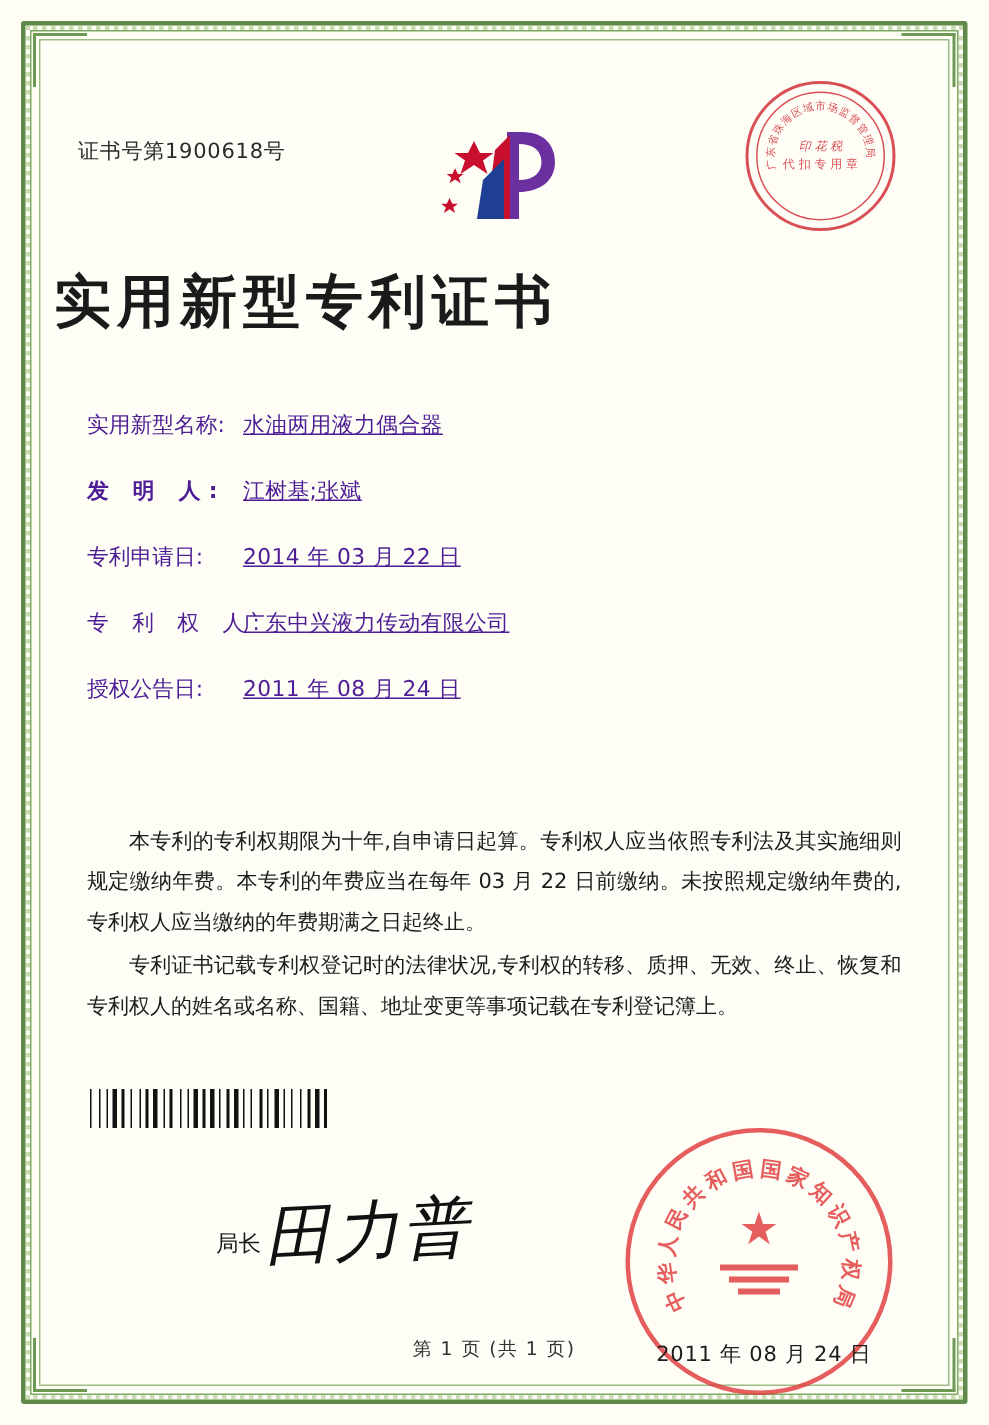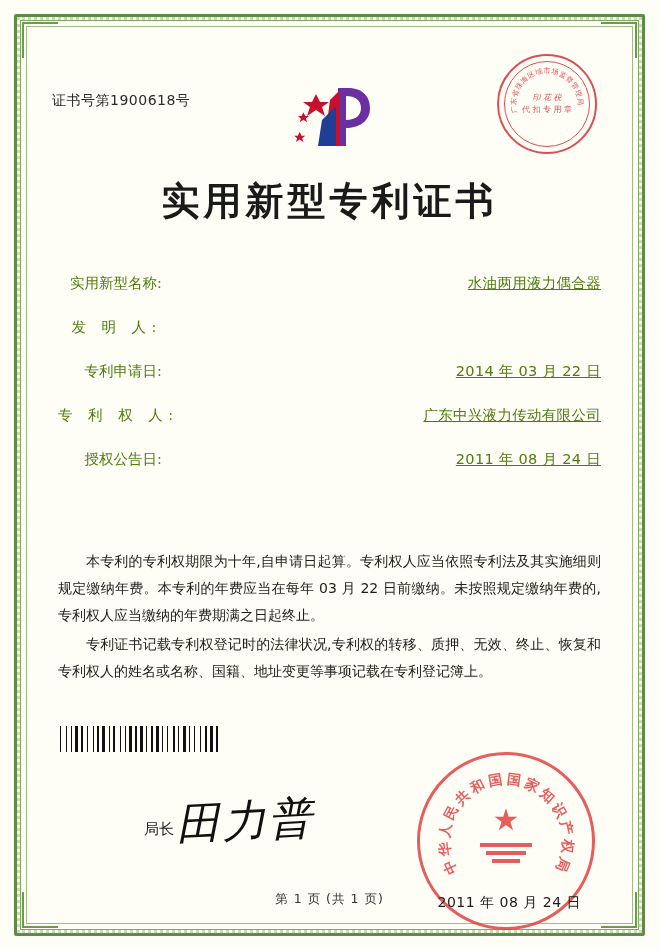--- a/index.html
+++ b/index.html
@@ -135,50 +135,48 @@
     width: 140px;
     height: 76px;
   }
 
   
   .main-title {
     position: absolute;
     left: 0;
     right: 0;
     top: 140px;
-    text-align: center;
     font-size: 38px;
     font-weight: bold;
     letter-spacing: 4px;
     color: #1a1a1a;
     font-family: "DejaVu Sans", sans-serif;
   }
 
   
   .fields {
     position: absolute;
     left: 22px;
     top: 238px;
     right: 22px;
   }
   .field-row {
     display: flex;
     align-items: baseline;
     margin-bottom: 25px;
     font-size: 14.5px;
-    color: #4d7c0f;
-    text-align: right;
+    color: #4c1d95;
   }
   .field-label {
     width: 104px;
     flex: 0 0 104px;
     letter-spacing: 0;
     white-space: nowrap;
   }
-  .field-label.sp1 { letter-spacing: 5.5px; }
+  .field-label.sp1 { letter-spacing: 5.5px; font-weight: bold; }
   .field-label.sp2 { letter-spacing: 5.5px; }
   .field-value {
     flex: 1;
     letter-spacing: .3px;
     text-decoration: underline;
   }
 
   
   .paras {
     position: absolute;
@@ -363,20 +361,21 @@
 
     <div class="main-title">实用新型专利证书</div>
 
     <div class="fields">
       <div class="field-row">
         <div class="field-label">实用新型名称:</div>
         <div class="field-value">水油两用液力偶合器</div>
       </div>
       <div class="field-row">
         <div class="field-label sp1">发 明 人:</div>
+        <div class="field-value">江树基;张斌</div>
       </div>
       <div class="field-row">
         <div class="field-label">专利申请日:</div>
         <div class="field-value">2014 年 03 月 22 日</div>
       </div>
       <div class="field-row">
         <div class="field-label sp2">专 利 权 人:</div>
         <div class="field-value">广东中兴液力传动有限公司</div>
       </div>
       <div class="field-row">

